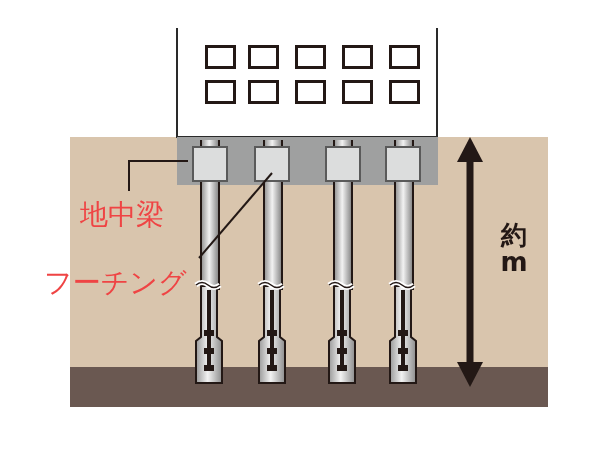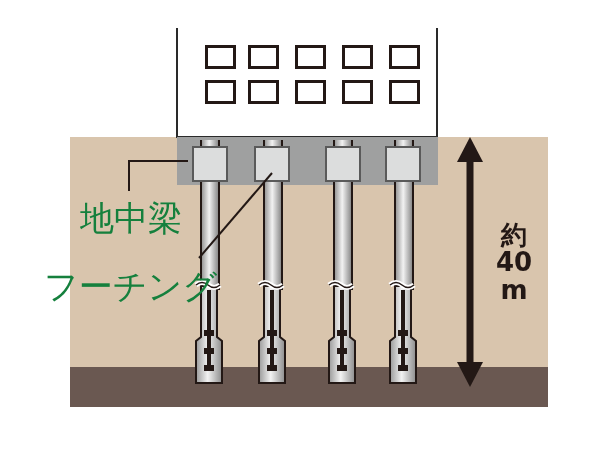--- a/index.html
+++ b/index.html
@@ -10,21 +10,21 @@
     .bedrock { left: 70px; top: 367px; width: 478px; height: 40px; }
     .building { left: 176px; top: 28px; width: 262px; height: 110px;
                 background: #ffffff; border-left: 2px solid #2a2a2a; border-right: 2px solid #2a2a2a;
                 border-bottom: 2px solid #2a2a2a; box-sizing: border-box; }
     .win { position: absolute; width: 31px; height: 24px; border: 3px solid #231815;
            box-sizing: border-box; background: #fff; }
     .beam { left: 177px; top: 137px; width: 261px; height: 48px; }
     .footing { width: 36px; height: 36px; border: 2px solid #5a5a5a; box-sizing: border-box; }
     .pile-shaft { width: 20px; border-left: 2px solid #231815; border-right: 2px solid #231815;
                   box-sizing: border-box; background: linear-gradient(90deg, #9a9a9a, #f2f2f2 45%, #8c8c8c); }
-    .label { color: #15803d; font-size: 34px; white-space: nowrap; line-height: 1; }
+    .label { color: #ef4444; font-size: 28px; white-space: nowrap; line-height: 1; }
     .depth { color: #231815; font-size: 26px; font-weight: bold; text-align: center; line-height: 1.05; }
   </style>
 </head>
 <body>
 
 <div class="abs ground" style="background:#d9c5ad;"></div>
 <div class="abs bedrock" style="background:#6a5851;"></div>
 
 <div class="abs building">
   <div class="win" style="left:27px;top:17px;"></div>
@@ -102,15 +102,14 @@
     <polygon points="470,137 457,162 483,162" fill="#231815"></polygon>
     <polygon points="470,387 457,362 483,362" fill="#231815"></polygon>
   </g>
 </svg>
 
 <div class="abs label" style="left:80px;top:201px;">地中梁</div>
 <div class="abs label" style="left:44px;top:269px;">フーチング</div>
 
 <div class="abs depth" style="left:488px;top:222px;width:52px;">
   <div>約</div>
-  <div>40</div>
   <div>m</div>
 </div>
 
 </body></html>

